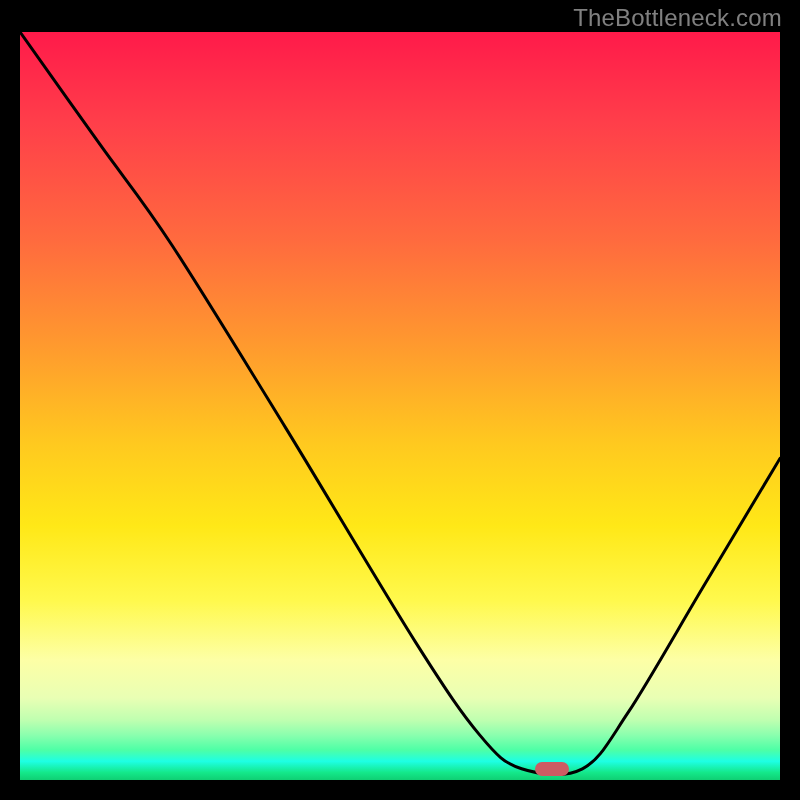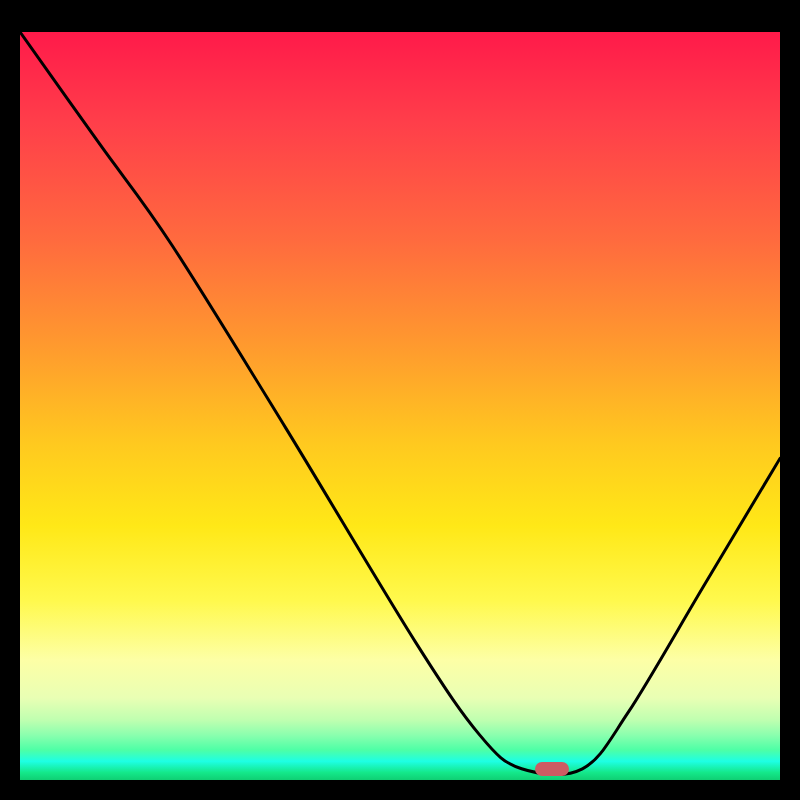--- a/index.html
+++ b/index.html
@@ -68,20 +68,21 @@
     height: 14px;
     background: #cc5c63;
     border-radius: 7px;
   }
 </style>
 </head>
 <body>
 
 <div class="frame">
 
+  <div class="watermark">TheBottleneck.com</div>
 
   <div class="plot-area">
     <div class="gradient"></div>
 
     <svg class="curve" viewBox="0 0 760 748" preserveAspectRatio="none">
       <path id="curve-path" fill="none" stroke="#000" stroke-width="3" stroke-linecap="round" stroke-linejoin="round" d="M 0.0 0.0 C 13.3 18.7, 54.5 76.7, 79.8 112.2 C 105.1 147.7, 121.0 165.8, 152.0 213.2 C 183.0 260.6, 225.5 330.4, 266.0 396.4 C 306.5 462.5, 362.9 558.5, 395.2 609.6 C 427.5 660.7, 442.1 681.9, 459.8 703.1 C 477.5 724.3, 484.5 731.2, 501.6 736.8 C 518.7 742.4, 544.7 746.1, 562.4 736.8 C 580.1 727.4, 587.7 711.2, 608.0 680.7 C 628.3 650.1, 658.7 595.9, 684.0 553.5 C 709.3 511.1, 747.3 447.6, 760.0 426.4"></path>
     </svg>
 
     <div class="marker" id="marker" style="left: 515px; top: 729.78px;"></div>
   </div>

